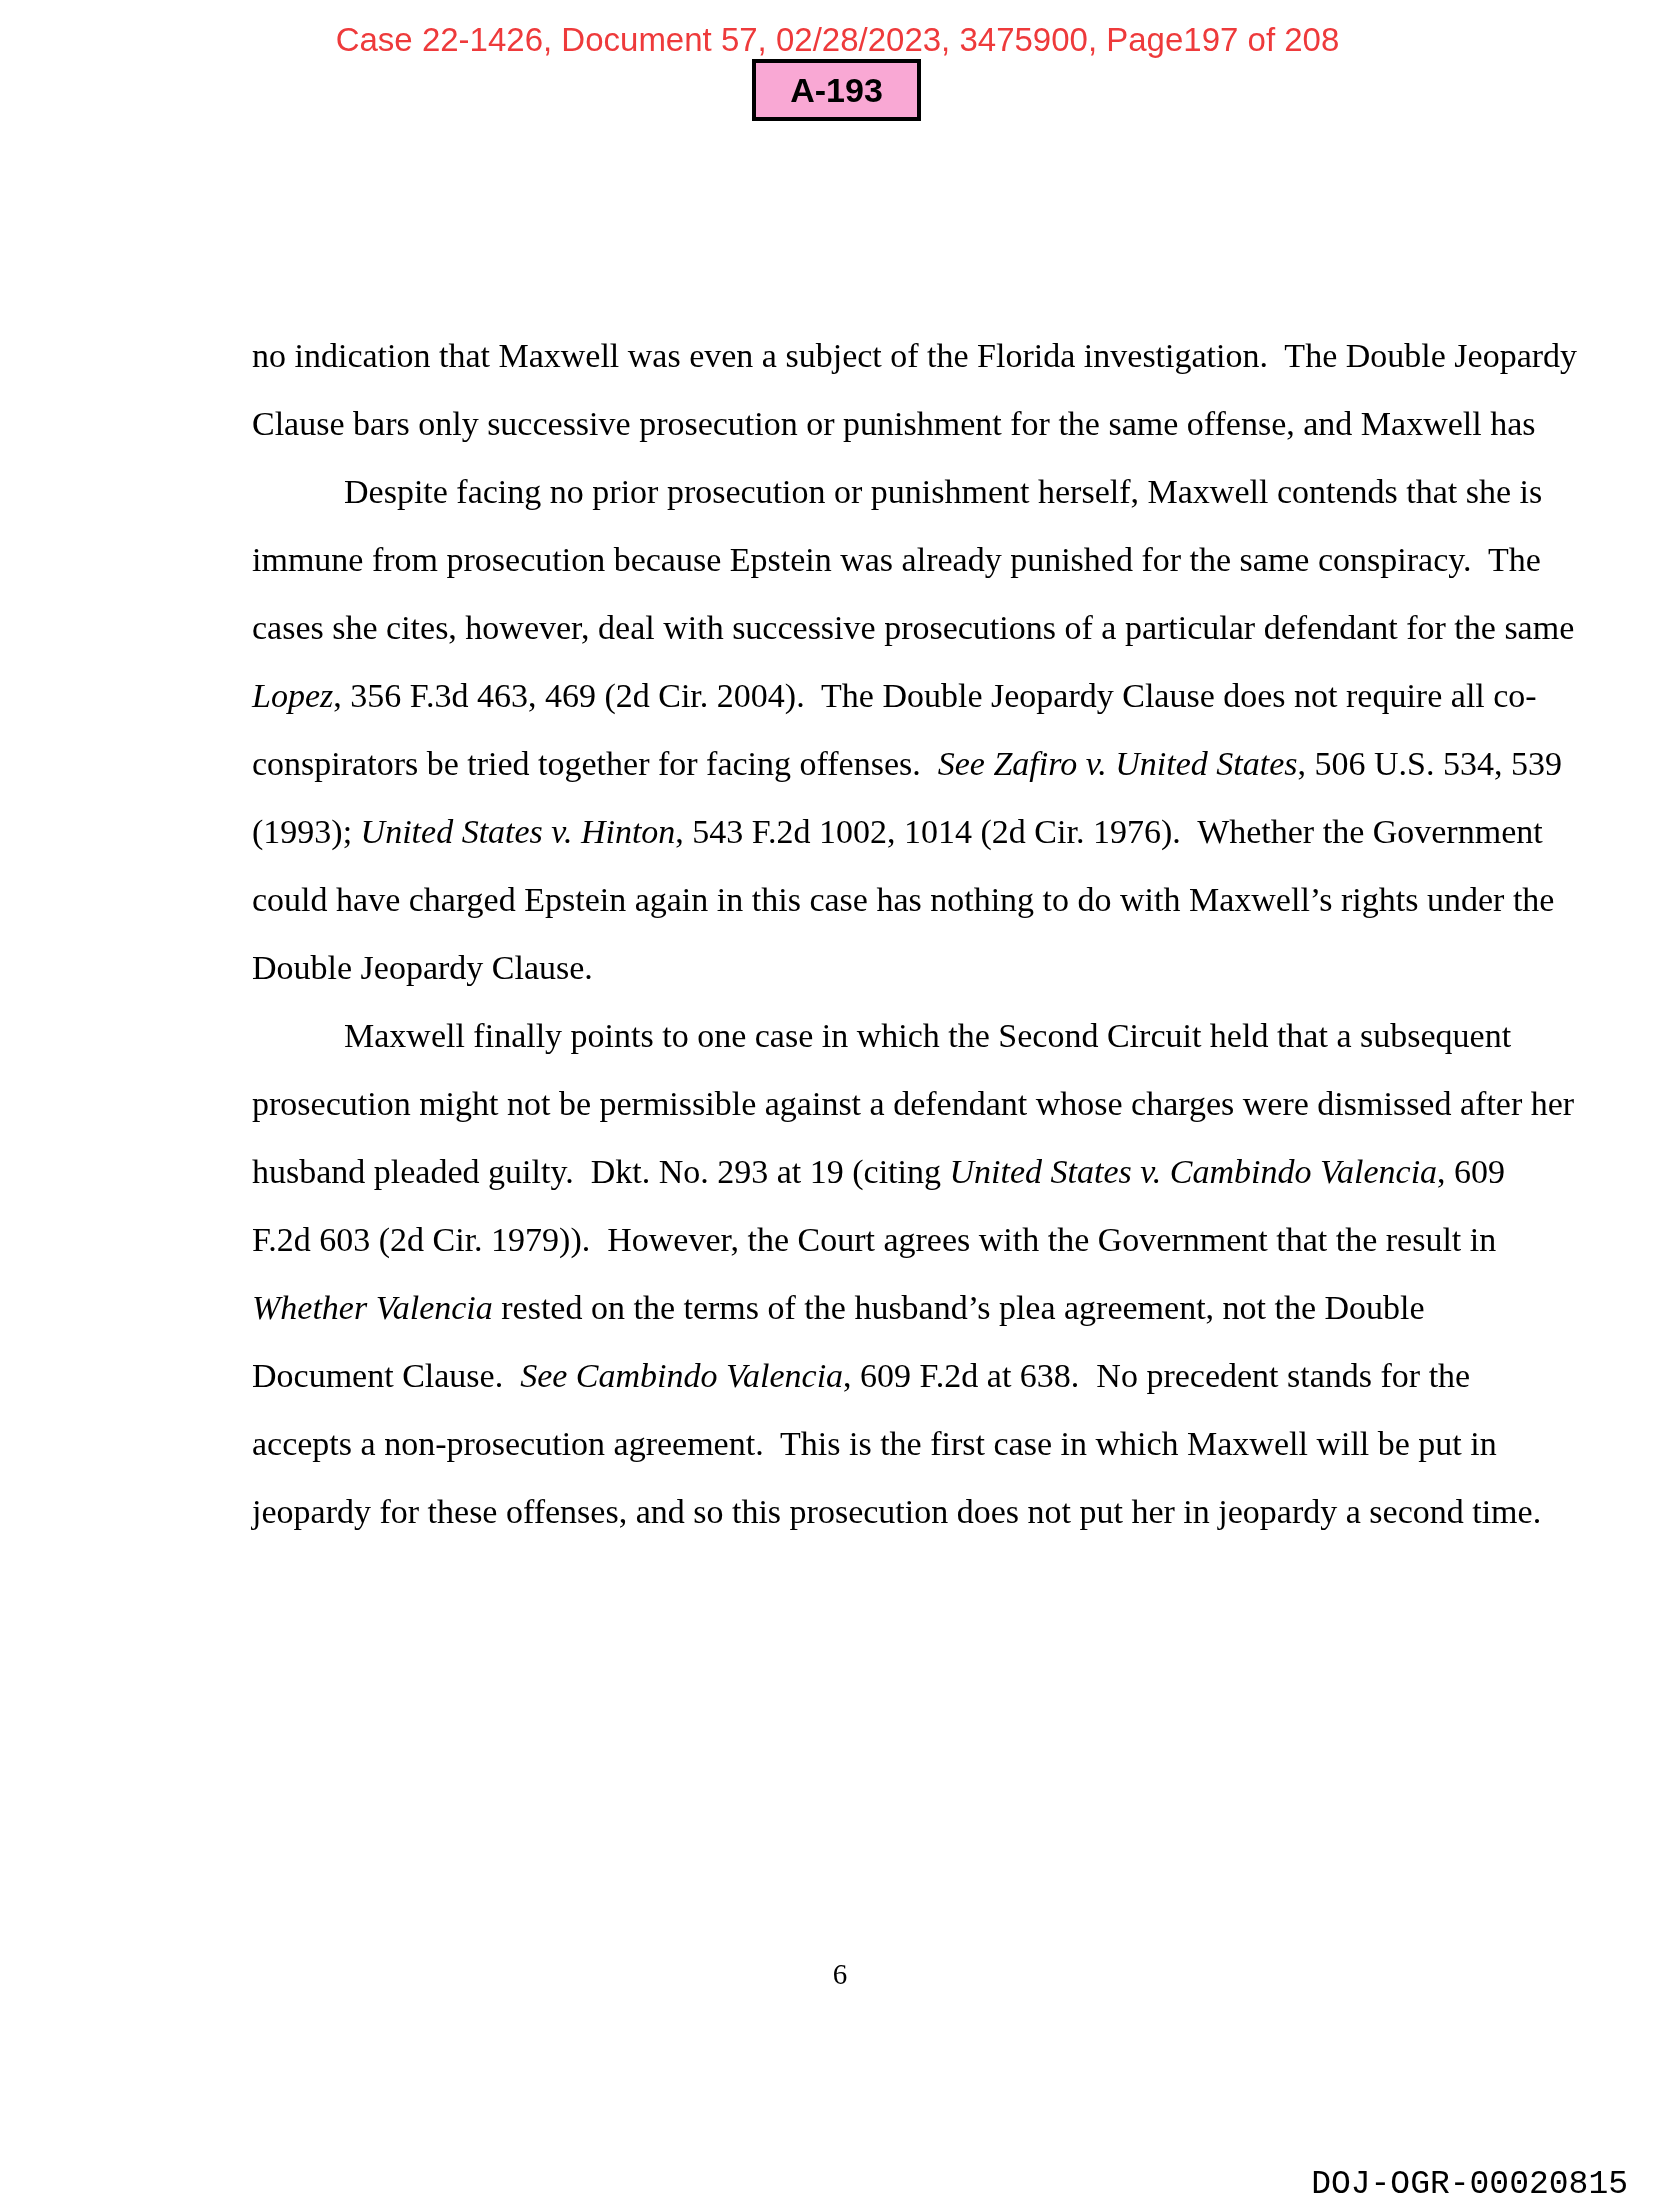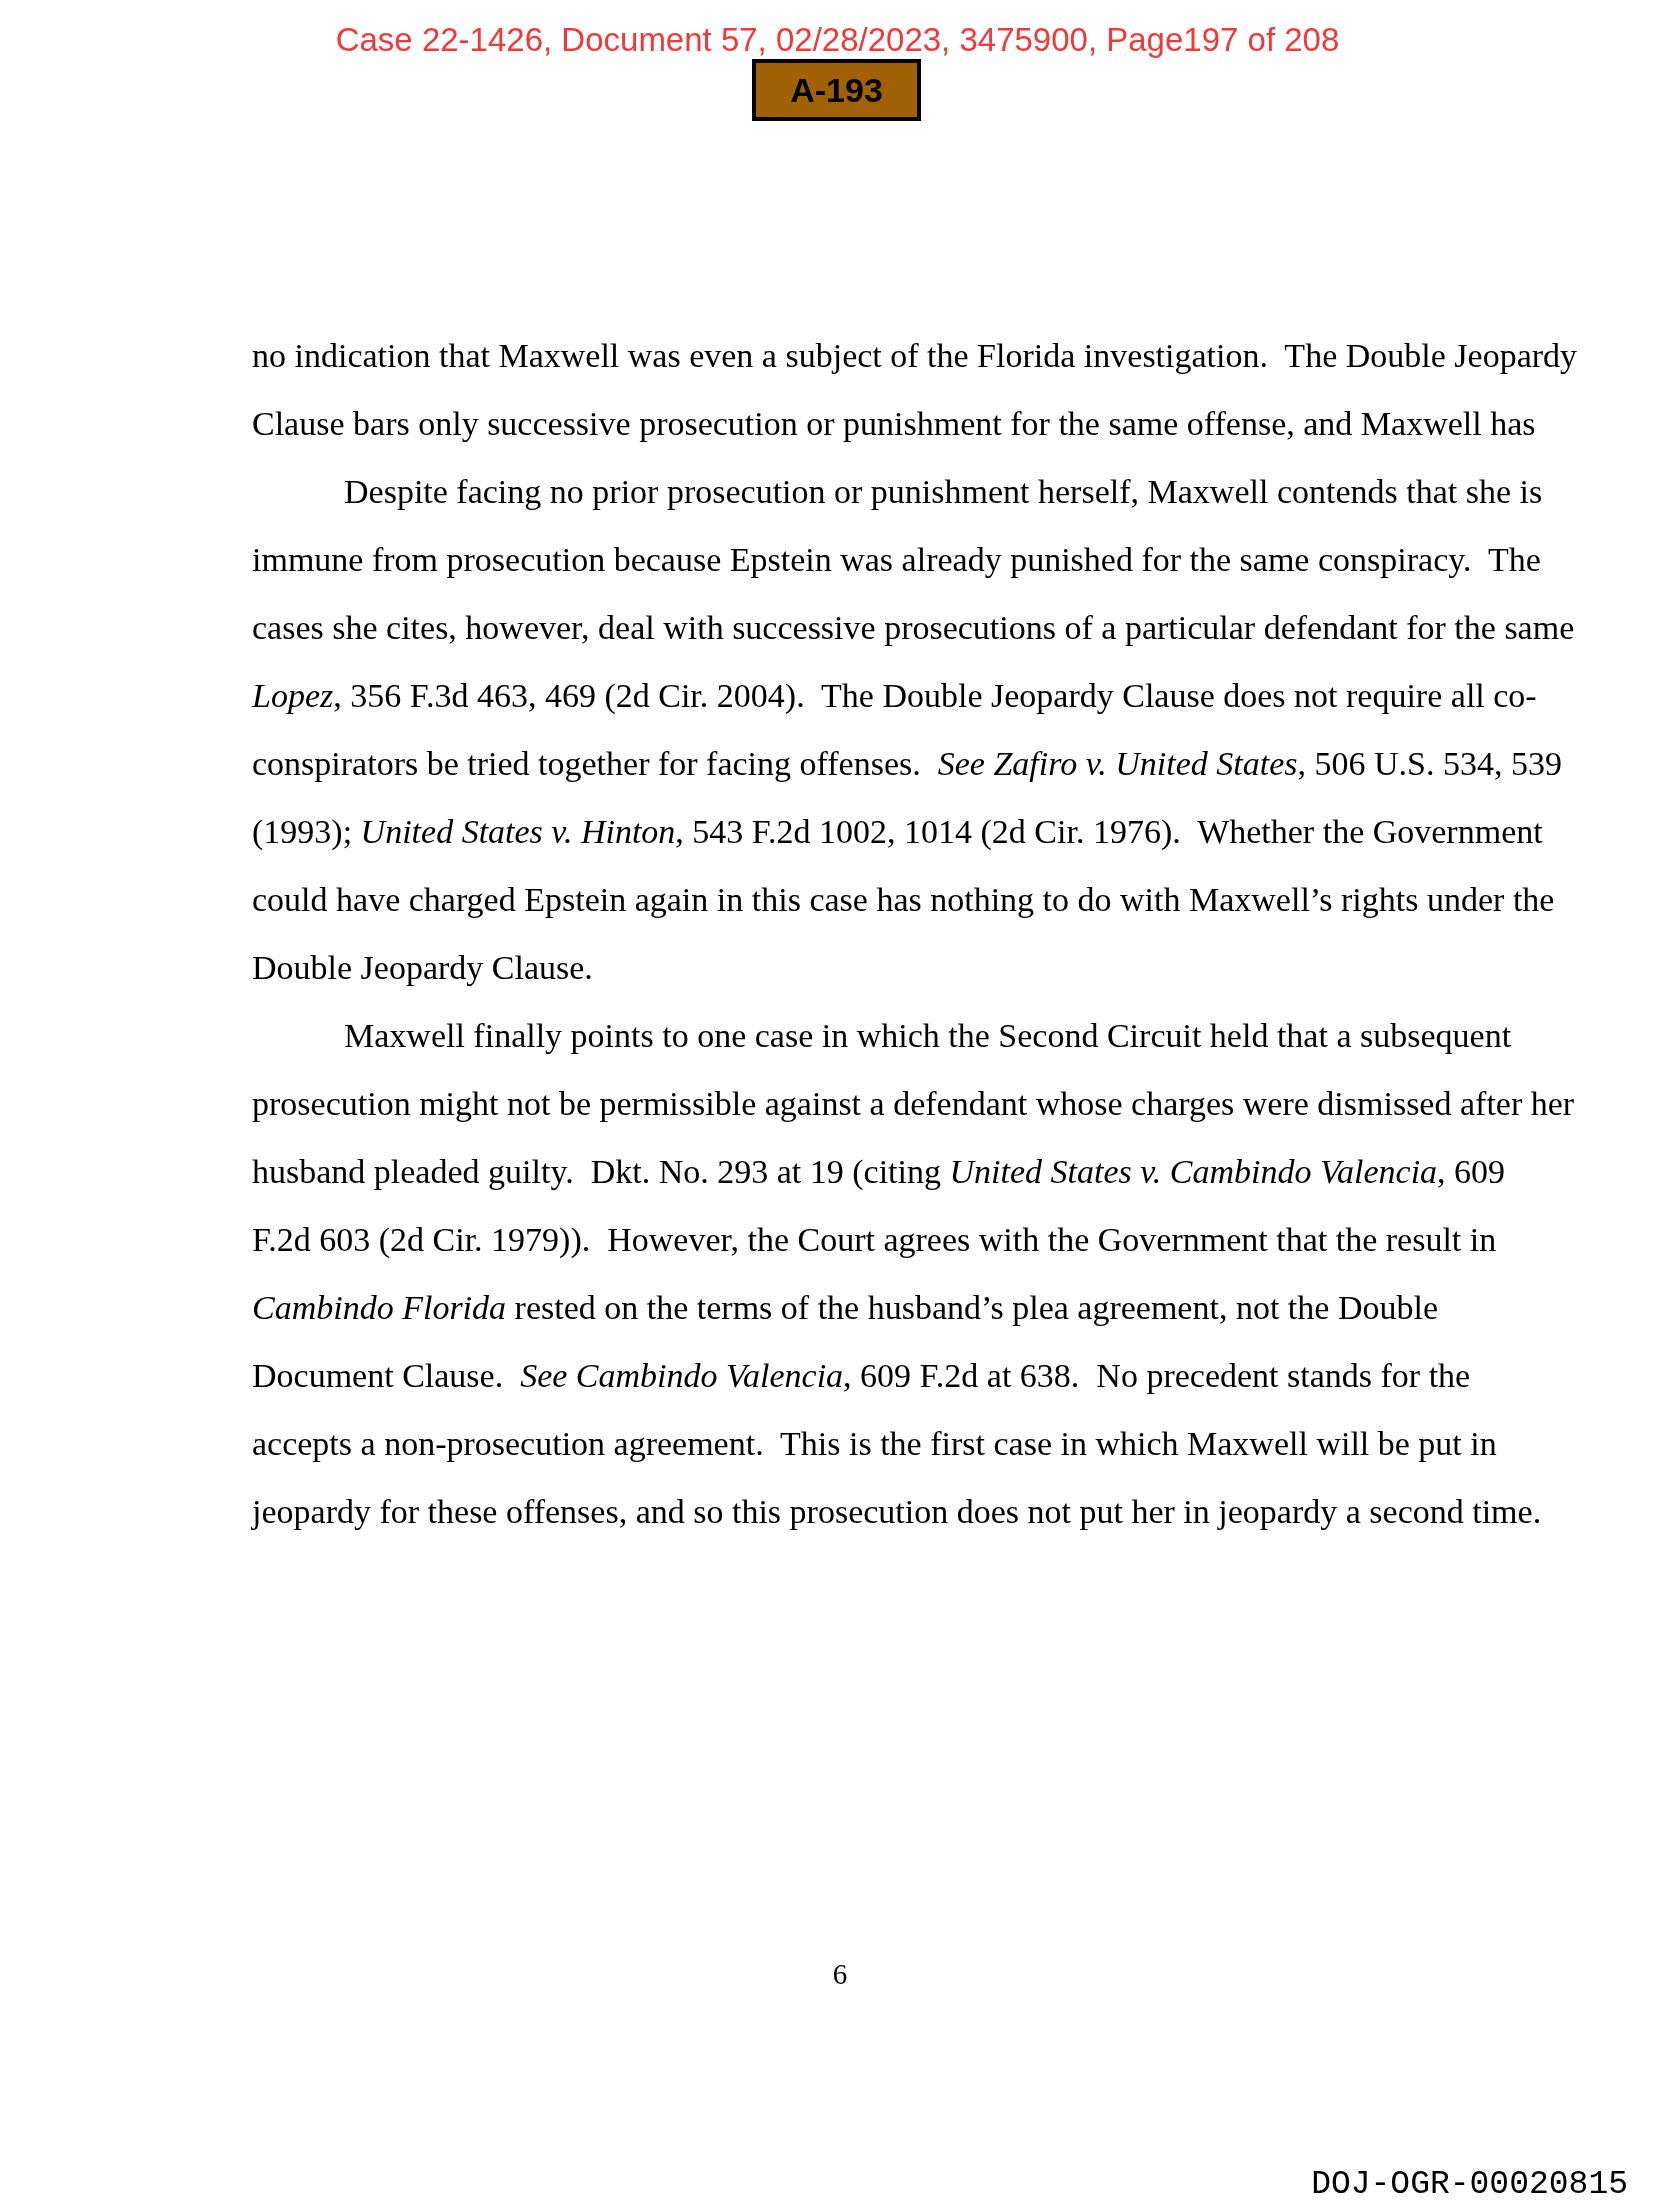--- a/index.html
+++ b/index.html
@@ -31,21 +31,21 @@
     z-index: 1;
   }
   .stamp-box {
     position: absolute;
     left: 752px;
     top: 59px;
     width: 169px;
     height: 62px;
     box-sizing: border-box;
     border: 4px solid #000000;
-    background: #a16207;
+    background: #f9a8d4;
     display: flex;
     align-items: center;
     justify-content: center;
     z-index: 2;
   }
   .stamp-box .stamp-label {
     font-family: "Liberation Sans", sans-serif;
     font-weight: bold;
     font-size: 34px;
     color: #000000;
@@ -112,21 +112,21 @@
       <div class="line"><span>cases she cites, however, deal with successive prosecutions of a particular defendant for the same</span></div>
       <div class="line"><span class="it">Lopez</span><span>, 356 F.3d 463, 469 (2d Cir. 2004).  The Double Jeopardy Clause does not require all co-</span></div>
       <div class="line"><span>conspirators be tried together for facing offenses.  </span><span class="it">See Zafiro v. United States</span><span>, 506 U.S. 534, 539</span></div>
       <div class="line"><span>(1993); </span><span class="it">United States v. Hinton</span><span>, 543 F.2d 1002, 1014 (2d Cir. 1976).  Whether the Government</span></div>
       <div class="line"><span>could have charged Epstein again in this case has nothing to do with Maxwell’s rights under the</span></div>
       <div class="line"><span>Double Jeopardy Clause.</span></div>
       <div class="line indent"><span>Maxwell finally points to one case in which the Second Circuit held that a subsequent</span></div>
       <div class="line"><span>prosecution might not be permissible against a defendant whose charges were dismissed after her</span></div>
       <div class="line"><span>husband pleaded guilty.  Dkt. No. 293 at 19 (citing </span><span class="it">United States v. Cambindo Valencia</span><span>, 609</span></div>
       <div class="line"><span>F.2d 603 (2d Cir. 1979)).  However, the Court agrees with the Government that the result in</span></div>
-      <div class="line"><span class="it">Cambindo Florida</span><span> rested on the terms of the husband’s plea agreement, not the Double</span></div>
+      <div class="line"><span class="it">Whether Valencia</span><span> rested on the terms of the husband’s plea agreement, not the Double</span></div>
       <div class="line"><span>Document Clause.  </span><span class="it">See Cambindo Valencia</span><span>, 609 F.2d at 638.  No precedent stands for the</span></div>
       <div class="line"><span>accepts a non-prosecution agreement.  This is the first case in which Maxwell will be put in</span></div>
       <div class="line"><span>jeopardy for these offenses, and so this prosecution does not put her in jeopardy a second time.</span></div>
     </div>
 
   <div class="page-number">6</div>
 
   <div class="bates-number">DOJ-OGR-00020815</div>
 
 </div>

